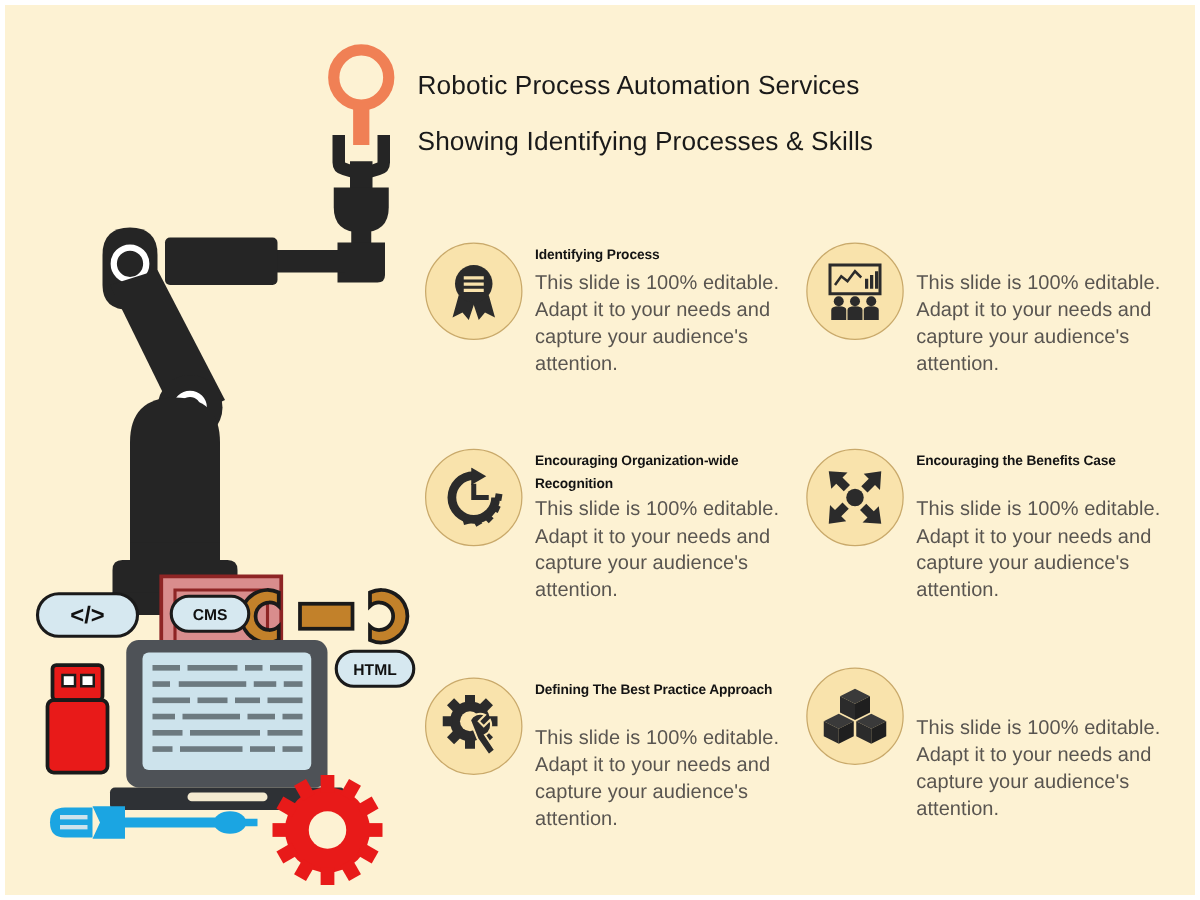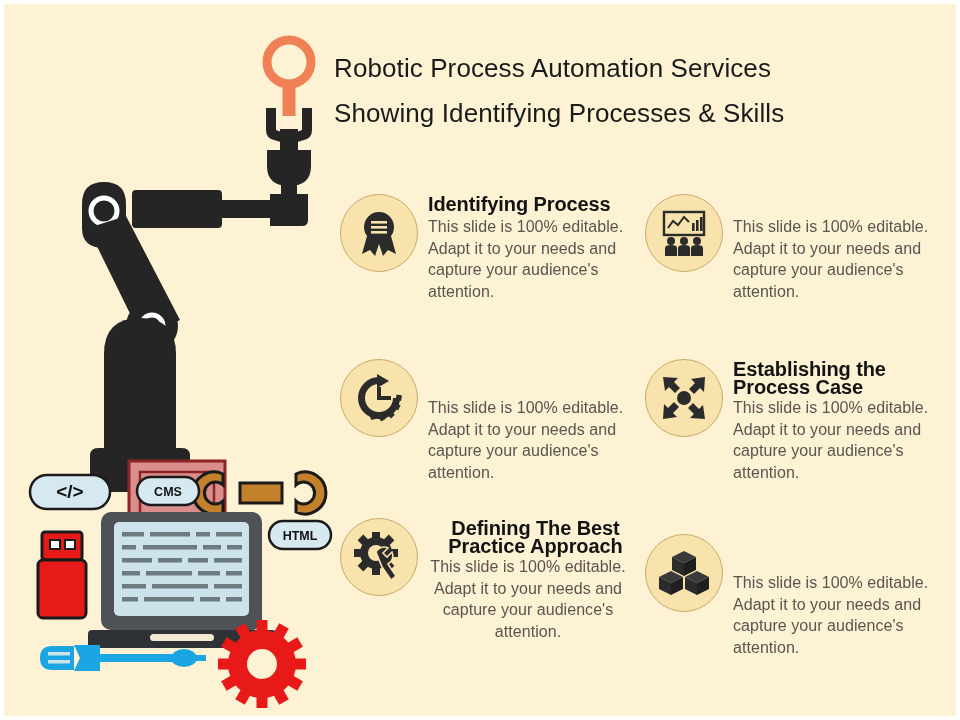--- a/index.html
+++ b/index.html
@@ -12,37 +12,37 @@
   #slide {
     position:absolute; left:4px; top:4px;
     width:952px; height:712px;
     background:#fdf2d3;
     overflow:hidden;
   }
 
   
   #title {
     position:absolute; left:330px; top:42px; width:615px;
-    font-size:26px; font-weight:400; line-height:45px;
+    font-size:21px; font-weight:400; line-height:45px;
     color:#1a1a1a; letter-spacing:0.1px;
     white-space:pre-line;
   }
 
   
   .item { position:absolute; width:300px; height:150px; }
   .item .circle {
     position:absolute; left:0; top:0; width:78px; height:78px;
     border-radius:50%;
     background:#f9e3ac; border:1px solid #c9a96a;
     display:flex; align-items:center; justify-content:center;
   }
   .item .circle svg { display:block; }
   .item .h {
     position:absolute; left:88px; top:2px; width:215px;
-    font-size:20px; font-weight:bold; color:#131313;
+    font-size:11px; font-weight:bold; color:#131313;
     line-height:17.5px; letter-spacing:-0.1px; z-index:3;
   }
   .item .b {
     position:absolute; left:88px; width:200px;
     font-size:16px; color:#595550; line-height:21.5px;
     letter-spacing:0.05px;
   }
   
   .item.t1 .b { top:22px; }
   .item.t2 .b { top:38px; }
@@ -249,40 +249,41 @@
           <rect x="41" y="21" width="5.5" height="5.5" transform="rotate(10 44 24)"></rect>
           <rect x="39" y="30" width="5.5" height="5.5" transform="rotate(25 42 33)"></rect>
           <rect x="33" y="38" width="5.5" height="5.5" transform="rotate(45 36 41)"></rect>
           <rect x="24" y="41" width="5.5" height="5.5" transform="rotate(60 27 44)"></rect>
           <rect x="15" y="40" width="5.5" height="5.5" transform="rotate(75 18 43)"></rect>
         </g>
         <rect x="22" y="13" width="4" height="13" fill="#2B2B2B"></rect>
         <rect x="24" y="22" width="12" height="4" fill="#2B2B2B"></rect>
       </svg>
     </div>
+    <div class="h">Encouraging Organization-wide Recognition</div>
     <div class="b">This slide is 100% editable. Adapt it to your needs and capture your audience's attention.</div>
   </div>
 
   <div class="item t2" style="left:641px; top:355px;">
     <div class="circle">
       <svg width="48" height="48" viewBox="0 0 48 48">
         <circle cx="24" cy="24" r="7" fill="#2B2B2B"></circle>
         <g fill="#2B2B2B">
           <path d="M3 3 l15 1 -4 4 6 6 -5 5 -6 -6 -4 4 z"></path>
           <path d="M45 3 l-1 15 -4 -4 -6 6 -5 -5 6 -6 -4 -4 z"></path>
           <path d="M3 45 l1 -15 4 4 6 -6 5 5 -6 6 4 4 z"></path>
           <path d="M45 45 l-15 -1 4 -4 -6 -6 5 -5 6 6 4 -4 z"></path>
         </g>
       </svg>
     </div>
-    <div class="h">Establishing the Process Case</div>
-    <div class="b">This slide is 100% editable. Adapt it to your needs and capture your audience's attention.</div>
-  </div>
-
-  <div class="item t2" style="left:336px; top:514px;text-align:center;">
+    <div class="h">Encouraging the Benefits Case</div>
+    <div class="b">This slide is 100% editable. Adapt it to your needs and capture your audience's attention.</div>
+  </div>
+
+  <div class="item t2" style="left:336px; top:538px;">
     <div class="circle">
       <svg width="50" height="50" viewBox="0 0 50 50">
         <g fill="#2B2B2B" transform="translate(22,21)">
           <circle cx="0" cy="0" r="16"></circle>
           <g>
             <rect x="-4" y="-22" width="8" height="8"></rect>
             <rect x="-4" y="-22" width="8" height="8" transform="rotate(45)"></rect>
             <rect x="-4" y="-22" width="8" height="8" transform="rotate(90)"></rect>
             <rect x="-4" y="-22" width="8" height="8" transform="rotate(135)"></rect>
             <rect x="-4" y="-22" width="8" height="8" transform="rotate(180)"></rect>

